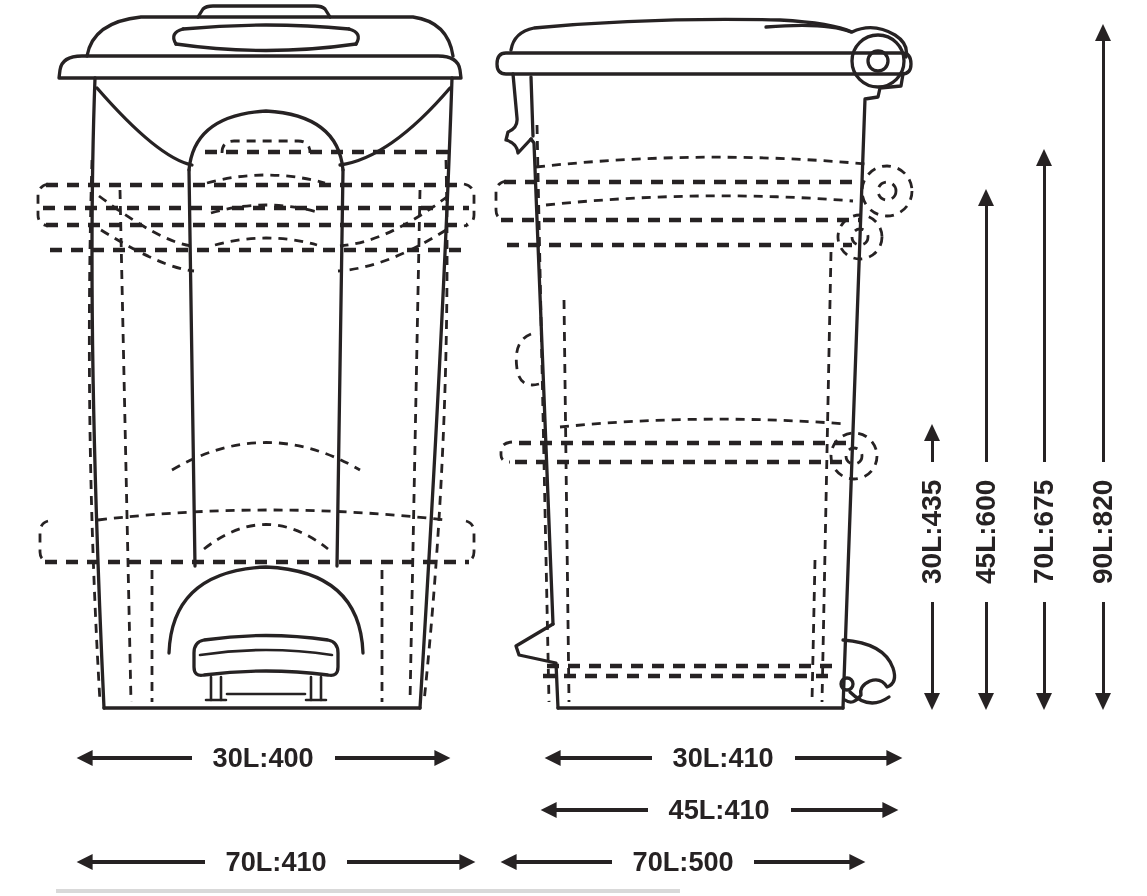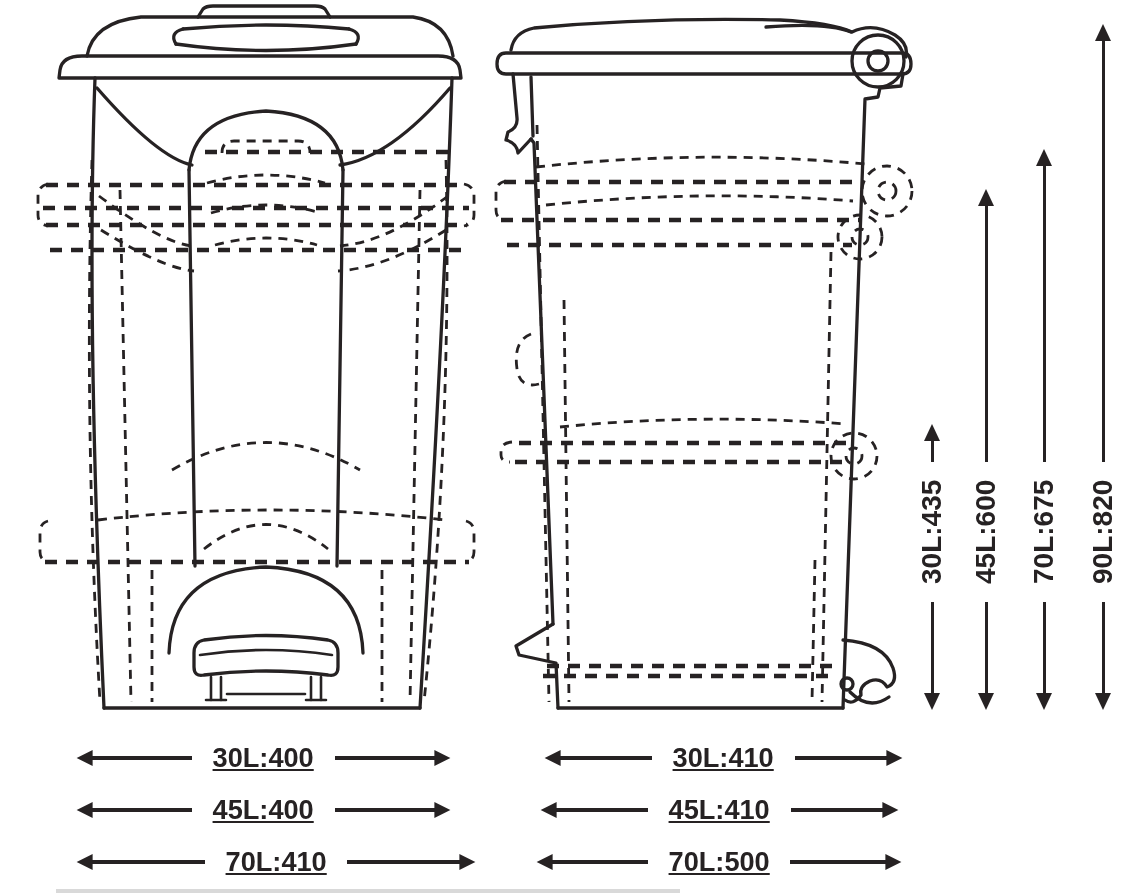--- a/index.html
+++ b/index.html
@@ -18,21 +18,21 @@
     color:var(--ink);
   }
   .stage svg{position:absolute;left:0;top:0;}
   
   .solid path,.solid circle{fill:none;stroke:var(--ink);stroke-width:3.3;stroke-linecap:round;stroke-linejoin:round;}
   .dashed path,.dashed circle{fill:none;stroke:var(--ink);stroke-width:2.8;stroke-linecap:butt;stroke-linejoin:round;stroke-dasharray:9 7;}
   .dashedthick path{fill:none;stroke:var(--ink);stroke-width:4.6;stroke-linecap:butt;stroke-dasharray:12 9;}
   .thin{stroke-width:2.6 !important;}
   
   .dim-h{
-    position:absolute;display:flex;align-items:center;gap:19px;height:30px;text-decoration:underline;
+    position:absolute;display:flex;align-items:center;gap:19px;height:30px;
   }
   .dim-label{
     font-size:28px;font-weight:bold;letter-spacing:0px;line-height:30px;white-space:nowrap;
     transform:scaleX(.97);
   }
   .hline{flex:1;height:4px;background:var(--ink);position:relative;}
   .hline.l::before{
     content:"";position:absolute;left:-1px;top:50%;transform:translate(-40%,-50%);
     border-top:8px solid transparent;border-bottom:8px solid transparent;
     border-right:16px solid var(--ink);
@@ -168,42 +168,37 @@
       <path d="M 850 692 Q 869 711 889 697"></path>
       <circle cx="847" cy="684" r="6"></circle>
     </g>
   </svg>
 
   <div class="dim-h" style="left:84px;top:743px;width:359px">
     <span class="hline l"></span>
     <span class="dim-label">30L:400</span>
     <span class="hline r"></span>
   </div>
-  <div class="dim-h" style="left:84px;top:795px;width:359px">
-    <span class="hline l"></span>
-    <span class="dim-label">45L:400</span>
-    <span class="hline r"></span>
-  </div>
   <div class="dim-h" style="left:84px;top:847px;width:384px">
     <span class="hline l"></span>
     <span class="dim-label">70L:410</span>
     <span class="hline r"></span>
   </div>
 
   <div class="dim-h" style="left:552px;top:743px;width:343px">
     <span class="hline l"></span>
     <span class="dim-label">30L:410</span>
     <span class="hline r"></span>
   </div>
   <div class="dim-h" style="left:548px;top:795px;width:343px">
     <span class="hline l"></span>
     <span class="dim-label">45L:410</span>
     <span class="hline r"></span>
   </div>
-  <div class="dim-h" style="left:544px;top:847px;width:350px">
+  <div class="dim-h" style="left:508px;top:847px;width:350px">
     <span class="hline l"></span>
     <span class="dim-label">70L:500</span>
     <span class="hline r"></span>
   </div>
 
   <div class="dim-v" style="left:932px">
     <span class="arrow-up" style="top:424px"></span>
     <span class="vseg" style="top:440px;height:22px"></span>
     <span class="dim-vlabel" style="top:463px">30L:435</span>
     <span class="vseg" style="top:602px;height:92px"></span>

